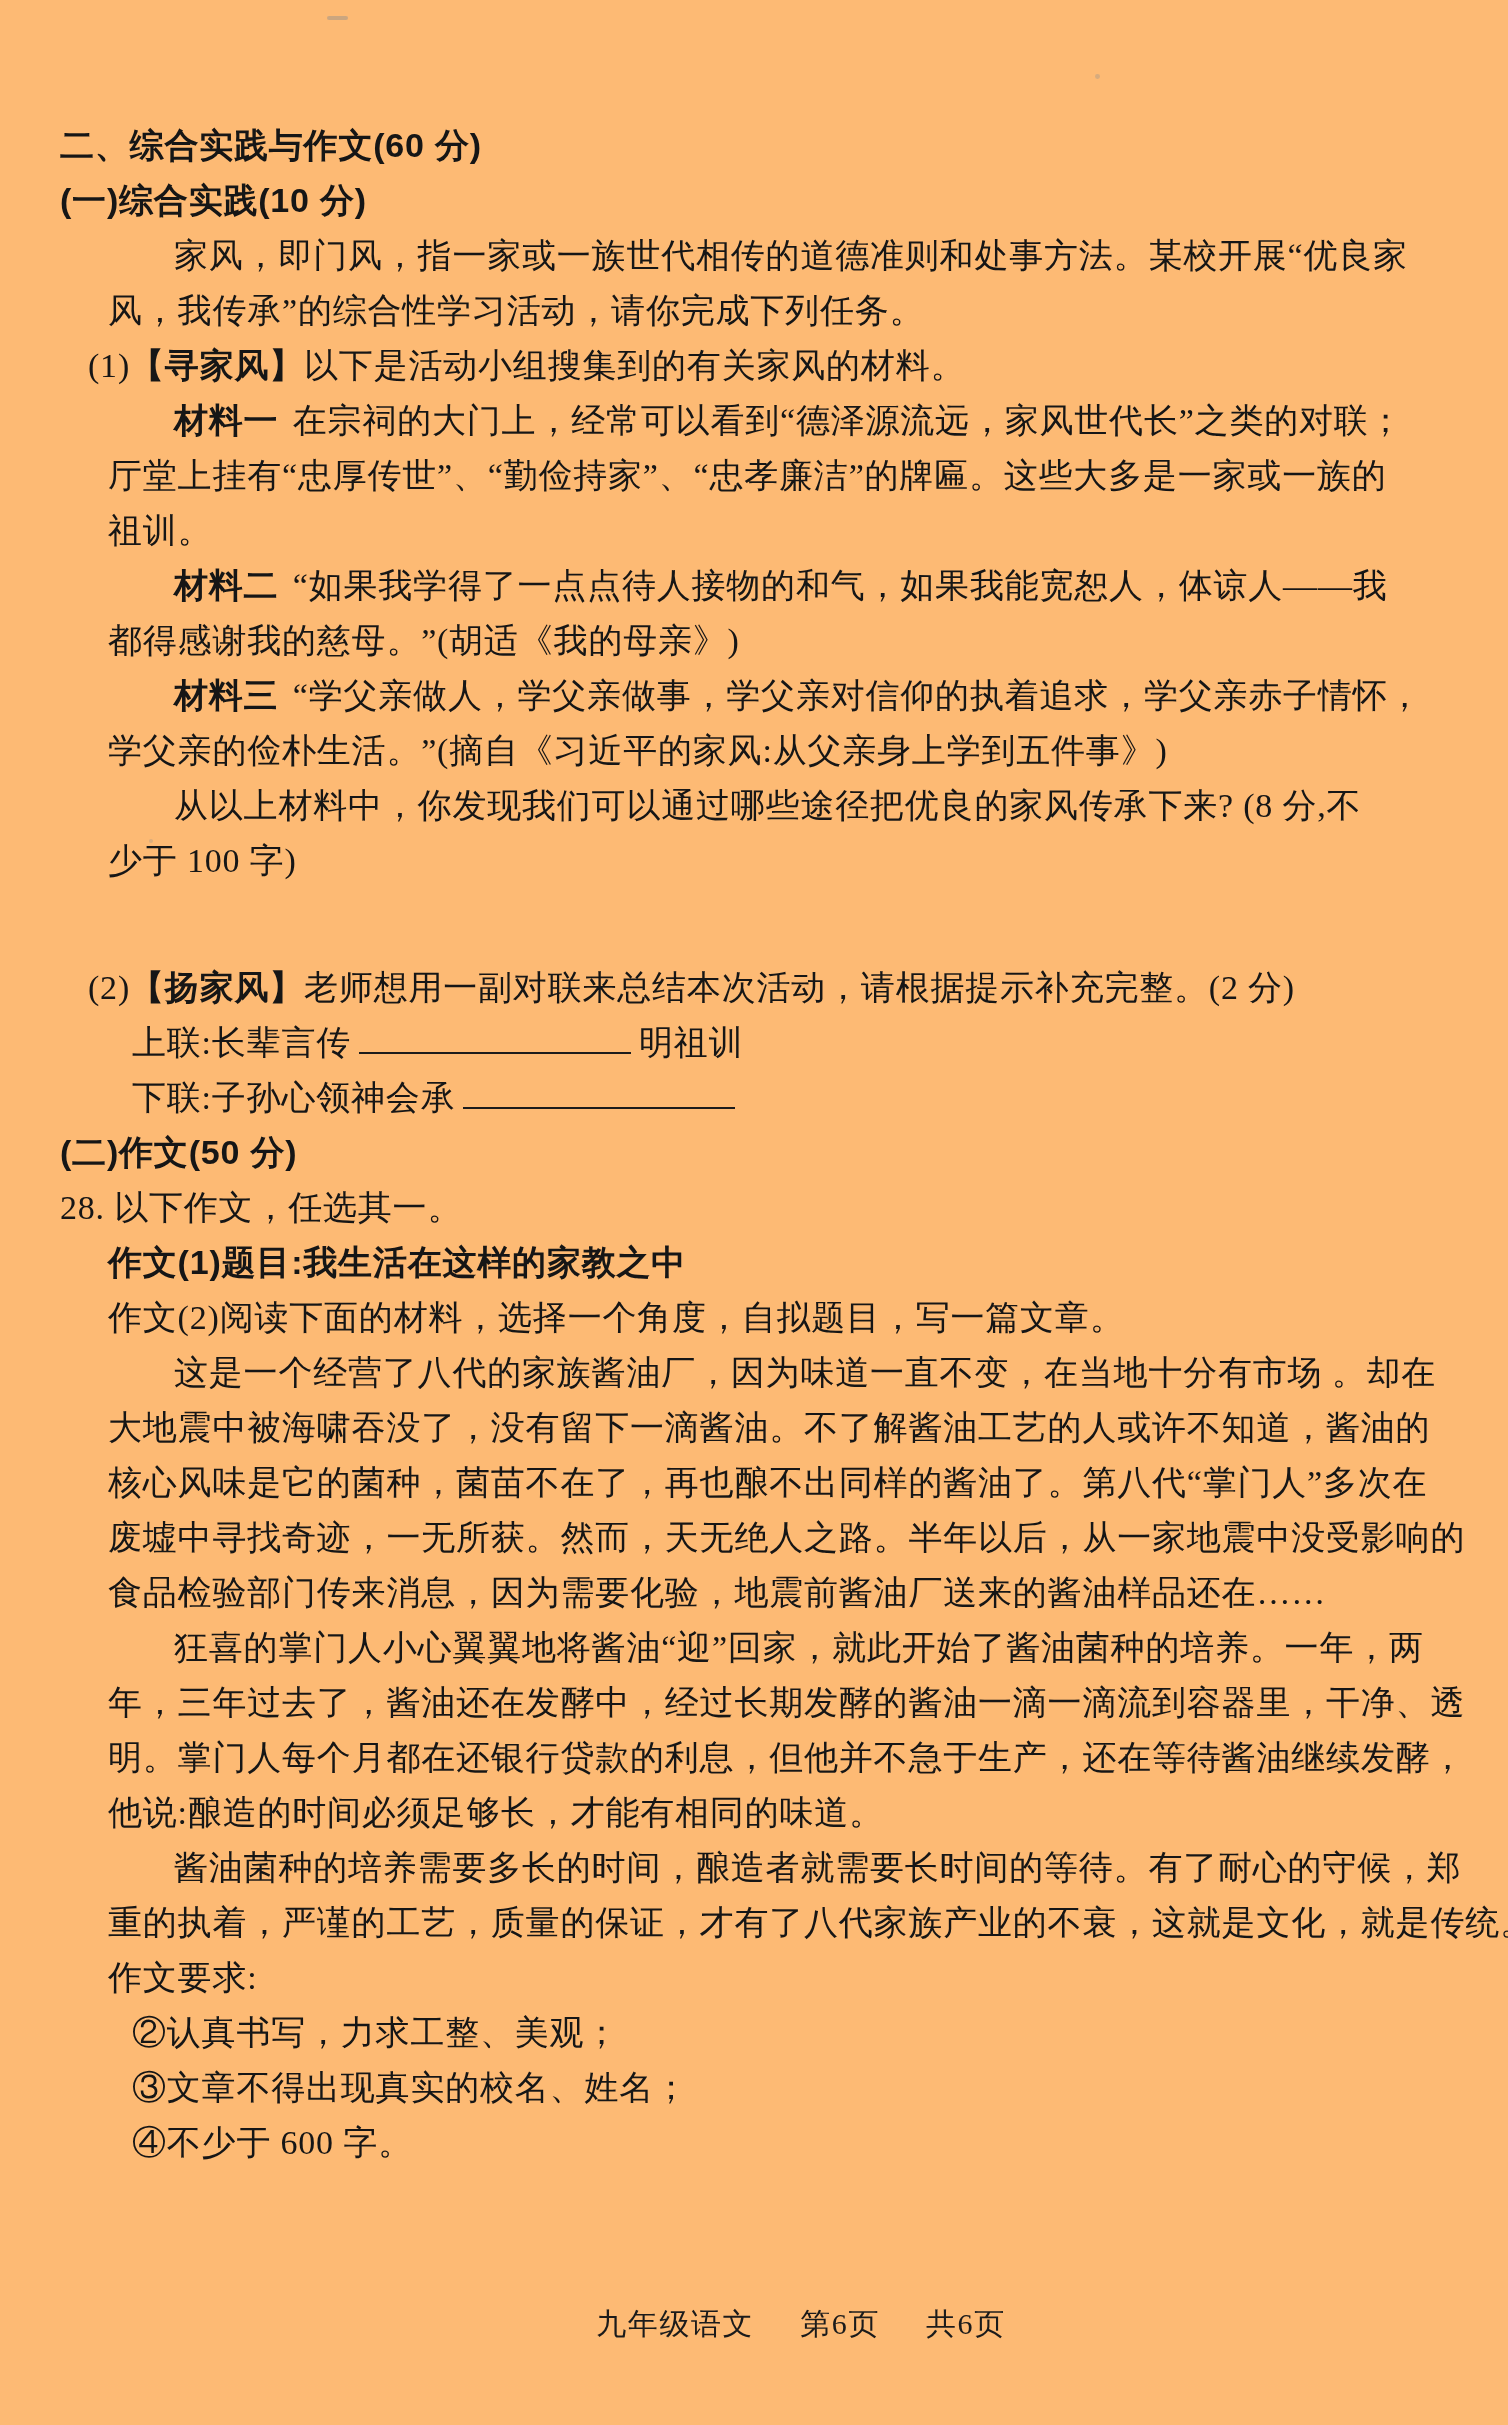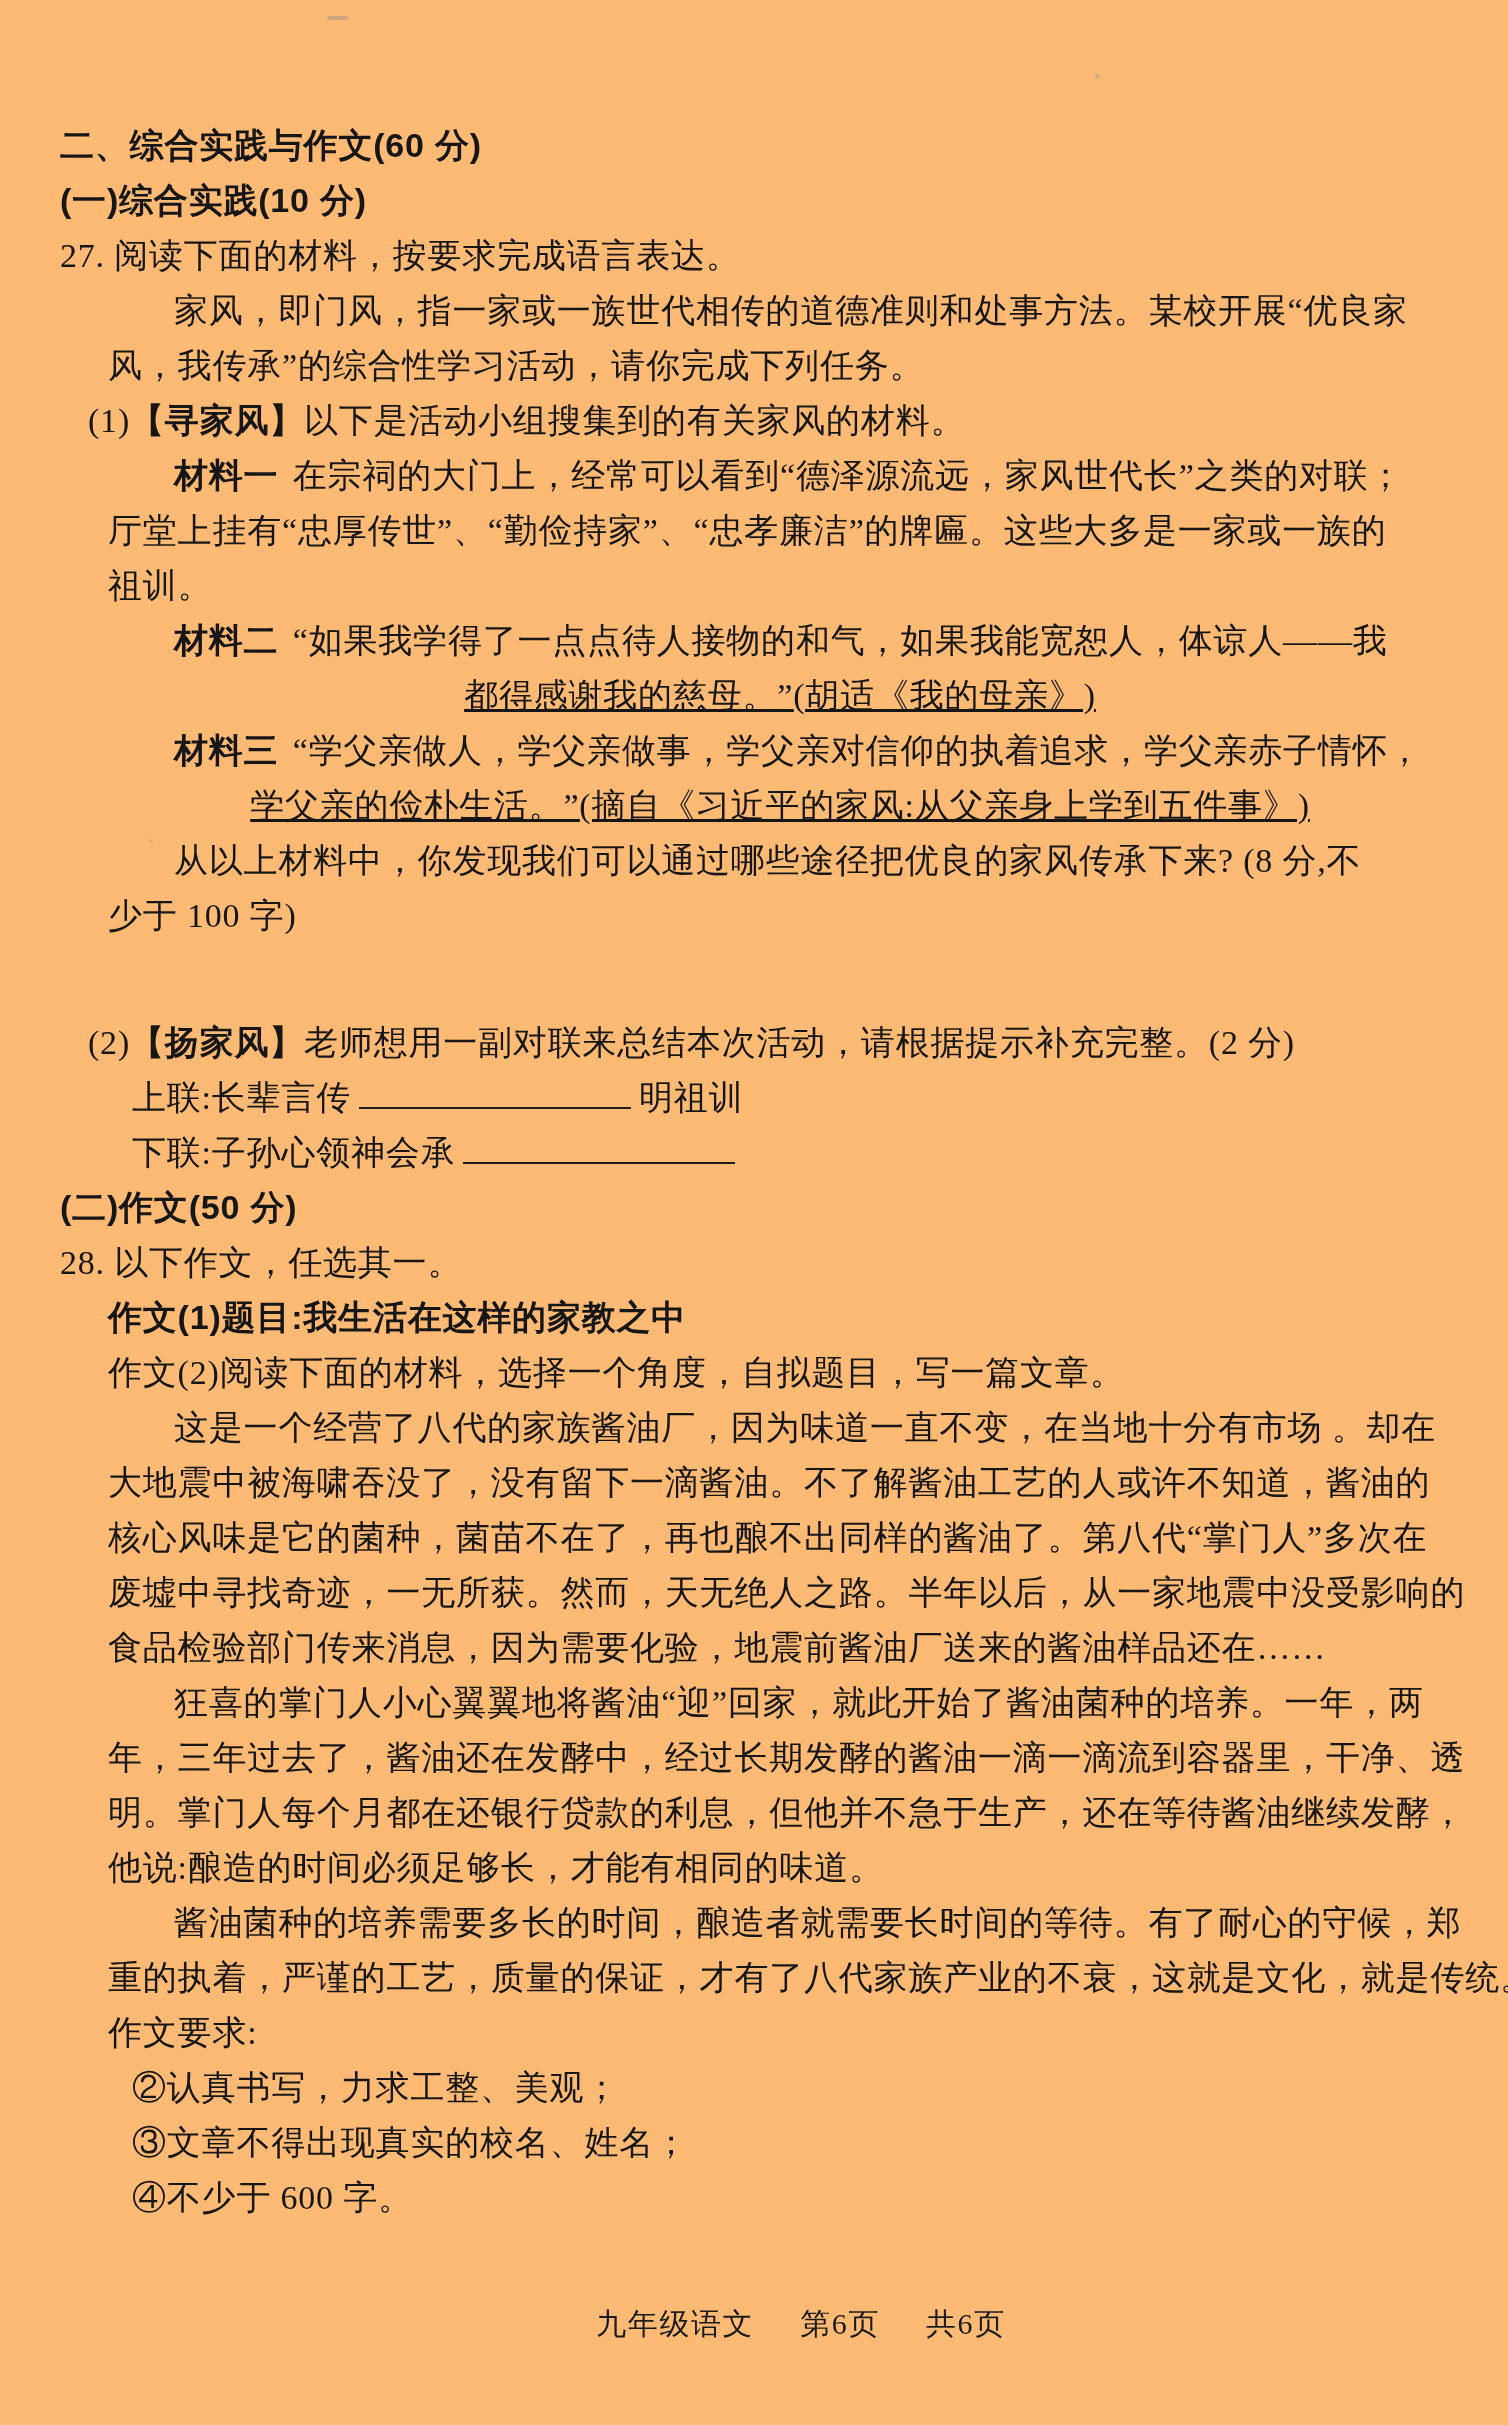--- a/index.html
+++ b/index.html
@@ -22,21 +22,21 @@
   }
   .l0{margin-left:0;}
   .lp{margin-left:28px;}
   .first{text-indent:66px;}
   .ind2{margin-left:72px;}
   .bold{
     font-weight:700;
     font-family:"Liberation Sans","DejaVu Sans",sans-serif;
   }
   .mat-label{margin-right:14.4px;}
-  .flexline{display:flex;justify-content:center;text-decoration:underline;}
+  .flexline{display:flex;justify-content:flex-start;}
   .blank{
     display:inline-block;
     width:272px;height:9.6px;
     border-bottom:2.4px solid #1c1c1c;
     margin:0 8px;
   }
   .gap{height:72px;}
   .footer{
     position:absolute;left:0;top:2304px;width:100%;
     display:flex;justify-content:center;gap:46px;
@@ -53,21 +53,20 @@
 
   <div class="speck" style="left:327px;top:16px;width:21px;height:4px;opacity:.45;border-radius:2.4px;"></div>
   <div class="speck" style="left:1095px;top:74px;width:4.8px;height:4.8px;opacity:.35;"></div>
   <div class="speck" style="left:149px;top:839px;width:4px;height:4px;opacity:.3;"></div>
 
   <div class="content">
 
     <div class="line l0 bold">二、综合实践与作文(60 分)</div>
     <div class="line l0 bold">(一)综合实践(10 分)</div>
 
-    <div class="line l0">27. 阅读下面的材料，按要求完成语言表达。</div>
 
     <div class="line first">家风，即门风，指一家或一族世代相传的道德准则和处事方法。某校开展“优良家</div>
     <div class="line">风，我传承”的综合性学习活动，请你完成下列任务。</div>
 
     <div class="line lp">
       <span>(1)</span><span class="bold">【寻家风】</span><span>以下是活动小组搜集到的有关家风的材料。</span>
     </div>
 
     <div class="line first">
       <span class="bold mat-label">材料一</span><span>在宗祠的大门上，经常可以看到“德泽源流远，家风世代长”之类的对联；</span>

